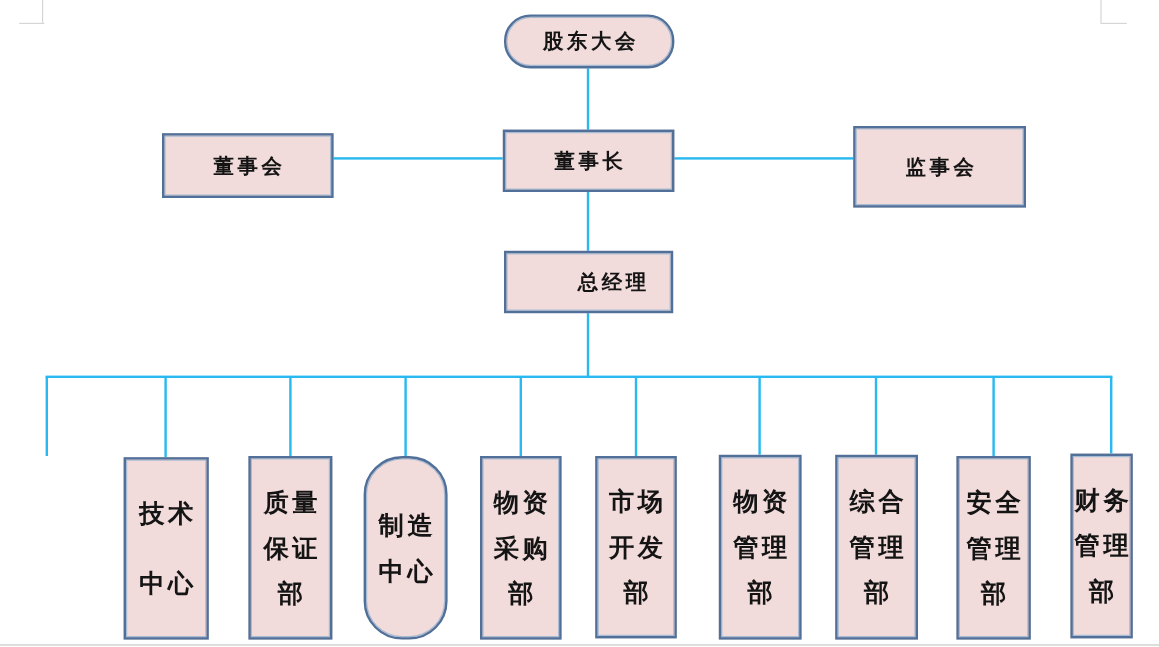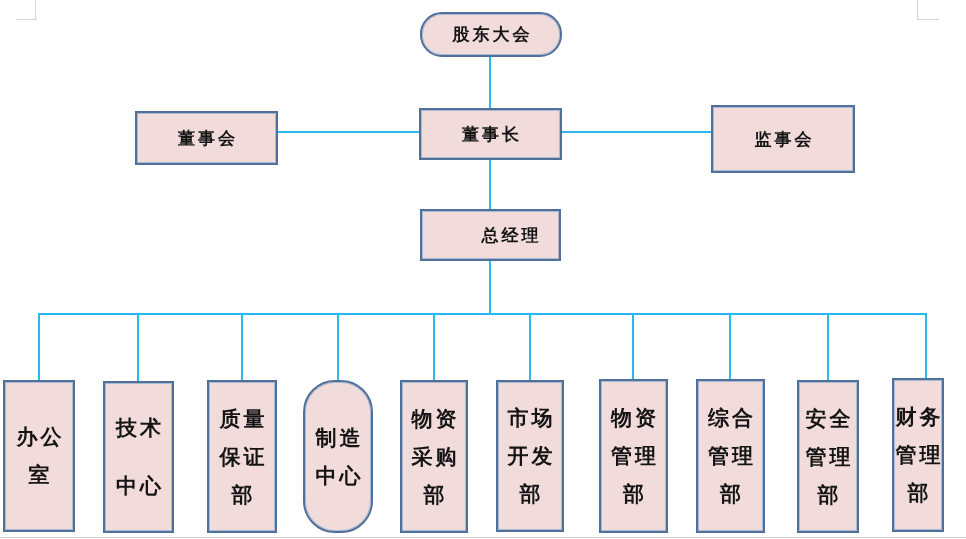--- a/index.html
+++ b/index.html
@@ -78,24 +78,20 @@
   <div class="box lvl" style="left:419px; top:108px; width:143px; height:52px;">
     <span>董事长</span>
   </div>
   <div class="box lvl" style="left:711px; top:105px; width:144px; height:68px;">
     <span>监事会</span>
   </div>
   <div class="box lvl" style="left:420px; top:209px; width:141px; height:52px;padding-left:39px;">
     <span>总经理</span>
   </div>
 
-  <div class="box dept" style="left:3px; top:380px; width:72px; height:152px;">
-    <div class="dline">办公</div>
-    <div class="dline">室</div>
-  </div>
   <div class="box dept" style="left:103px; top:381px; width:71px; height:152px;gap:20px;">
     <div class="dline">技术</div>
     <div class="dline">中心</div>
   </div>
   <div class="box dept" style="left:207px; top:380px; width:70px; height:153px;">
     <div class="dline">质量</div>
     <div class="dline">保证</div>
     <div class="dline">部</div>
   </div>
   <div class="box dept" style="left:303px; top:380px; width:70px; height:153px;border-radius:32px;">

